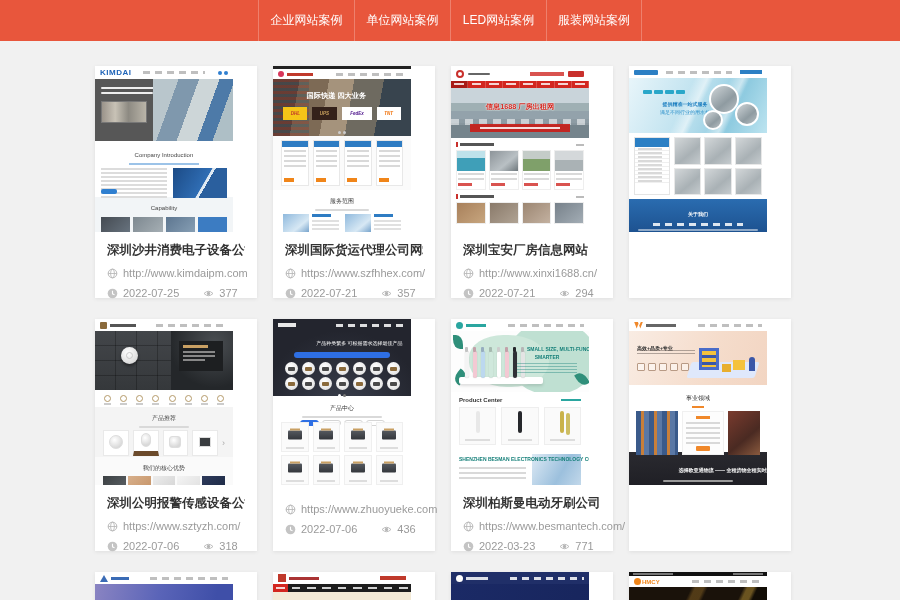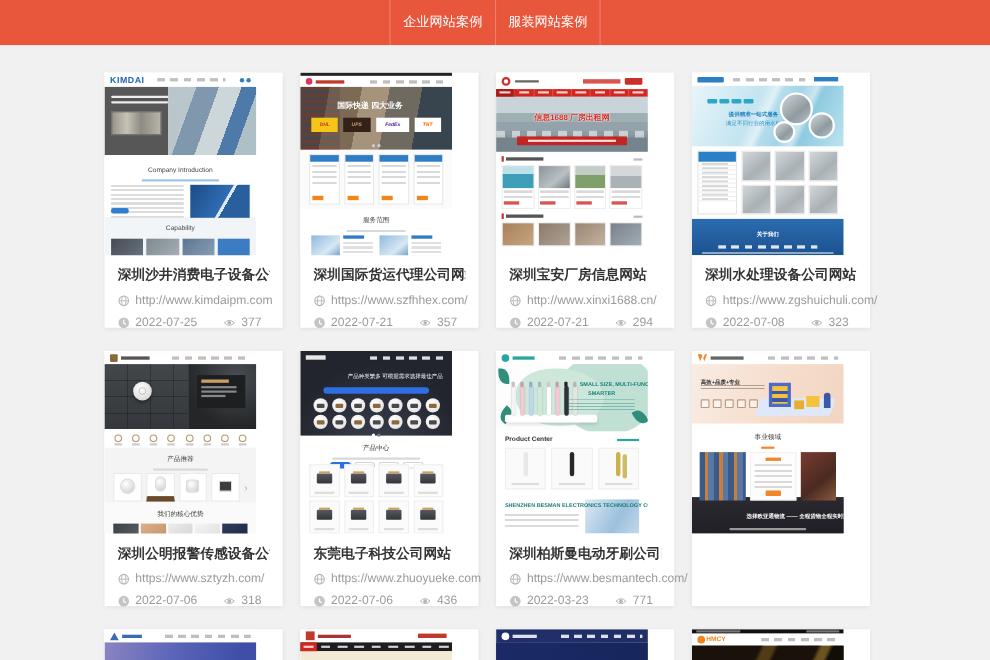--- a/index.html
+++ b/index.html
@@ -336,20 +336,22 @@
     </symbol>
     <symbol id="ic-eye" viewBox="0 0 16 16">
       <path d="M1.5 8 Q8 1.5 14.5 8 Q8 14.5 1.5 8 Z" fill="none" stroke="#b5b5b5" stroke-width="1.3"></path>
       <circle cx="8" cy="8" r="2.4" fill="#b5b5b5"></circle>
     </symbol>
   </defs>
 </svg>
 
 <header class="topbar">
   <div class="tab">企业网站案例</div>
+  <div class="tab">单位网站案例</div>
+  <div class="tab">LED网站案例</div>
   <div class="tab">服装网站案例</div>
 </header>
 
 <main class="cards">
 
   <article class="card">
     <div class="thumb">
       <div class="t1-head">
         <b class="t1-logo">KIMDAI</b>
         <i class="navlines"></i>
@@ -642,41 +644,20 @@
             <i></i>
             <i></i>
           </div>
       </div>
       <div class="t4-foot">
         <span class="t4-ft fs5">关于我们</span>
         <div class="wnavlines"></div>
         <span class="ln"></span>
       </div>
     </div>
-    <div class="info">
-      <h3>深圳水处理设备公司网站</h3>
-      <div class="row">
-        <svg>
-            <use href="#ic-globe"></use>
-          </svg>
-        <span>https://www.zgshuichuli.com/</span>
-      </div>
-      <div class="row">
-        <svg>
-            <use href="#ic-clock"></use>
-          </svg>
-        <span>2022-07-08</span>
-        <span class="views">
-          <svg>
-              <use href="#ic-eye"></use>
-            </svg>
-          <span>323</span>
-        </span>
-      </div>
-    </div>
   </article>
 
   <article class="card">
     <div class="thumb">
       <div class="t5-head">
         <span class="t5-logo"></span>
         <span class="t5-logob"></span>
         <i class="navlines"></i>
       </div>
       <div class="t5-hero">
@@ -828,21 +809,20 @@
             <i></i>
             <u></u>
           </div>
         <div class="t6-g">
             <i></i>
             <u></u>
           </div>
       </div>
     </div>
     <div class="info">
-      <h3>东莞电子科技公司网站</h3>
       <div class="row">
         <svg>
             <use href="#ic-globe"></use>
           </svg>
         <span>https://www.zhuoyueke.com</span>
       </div>
       <div class="row">
         <svg>
             <use href="#ic-clock"></use>
           </svg>

